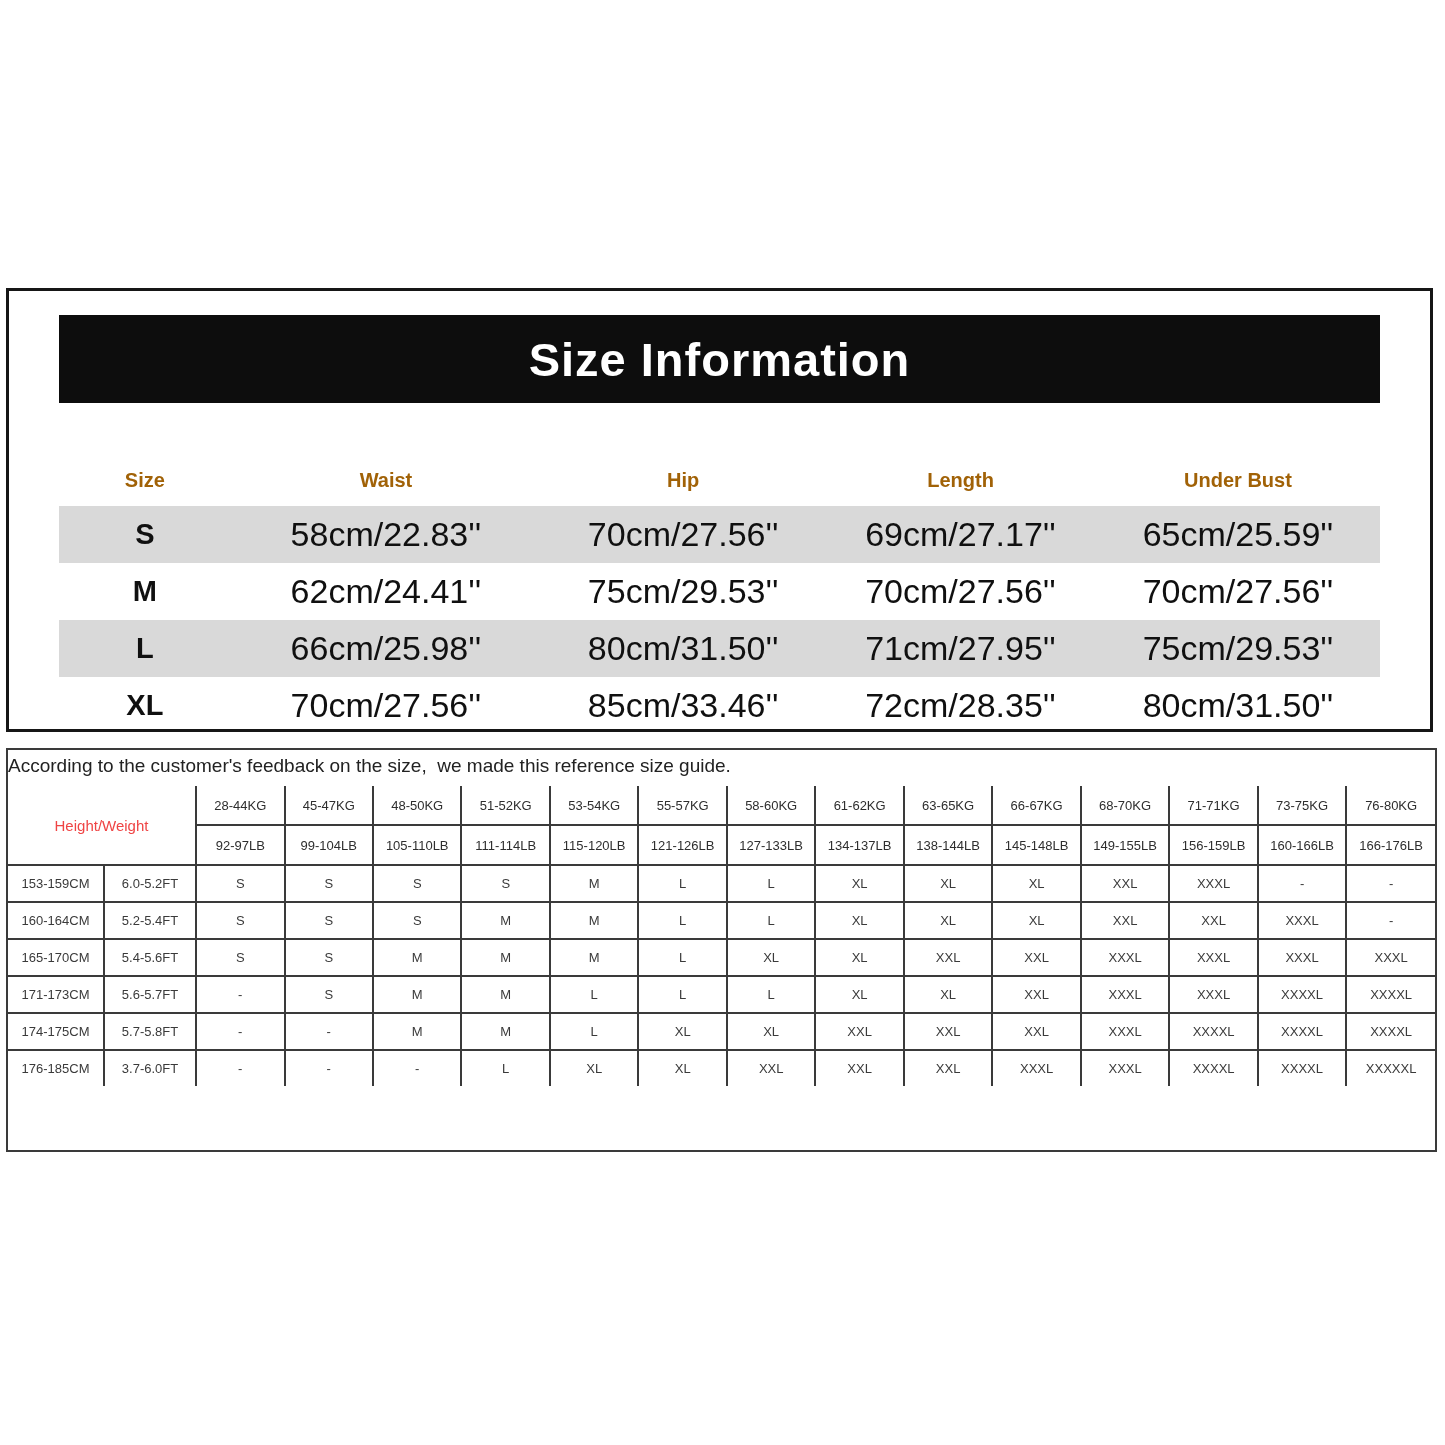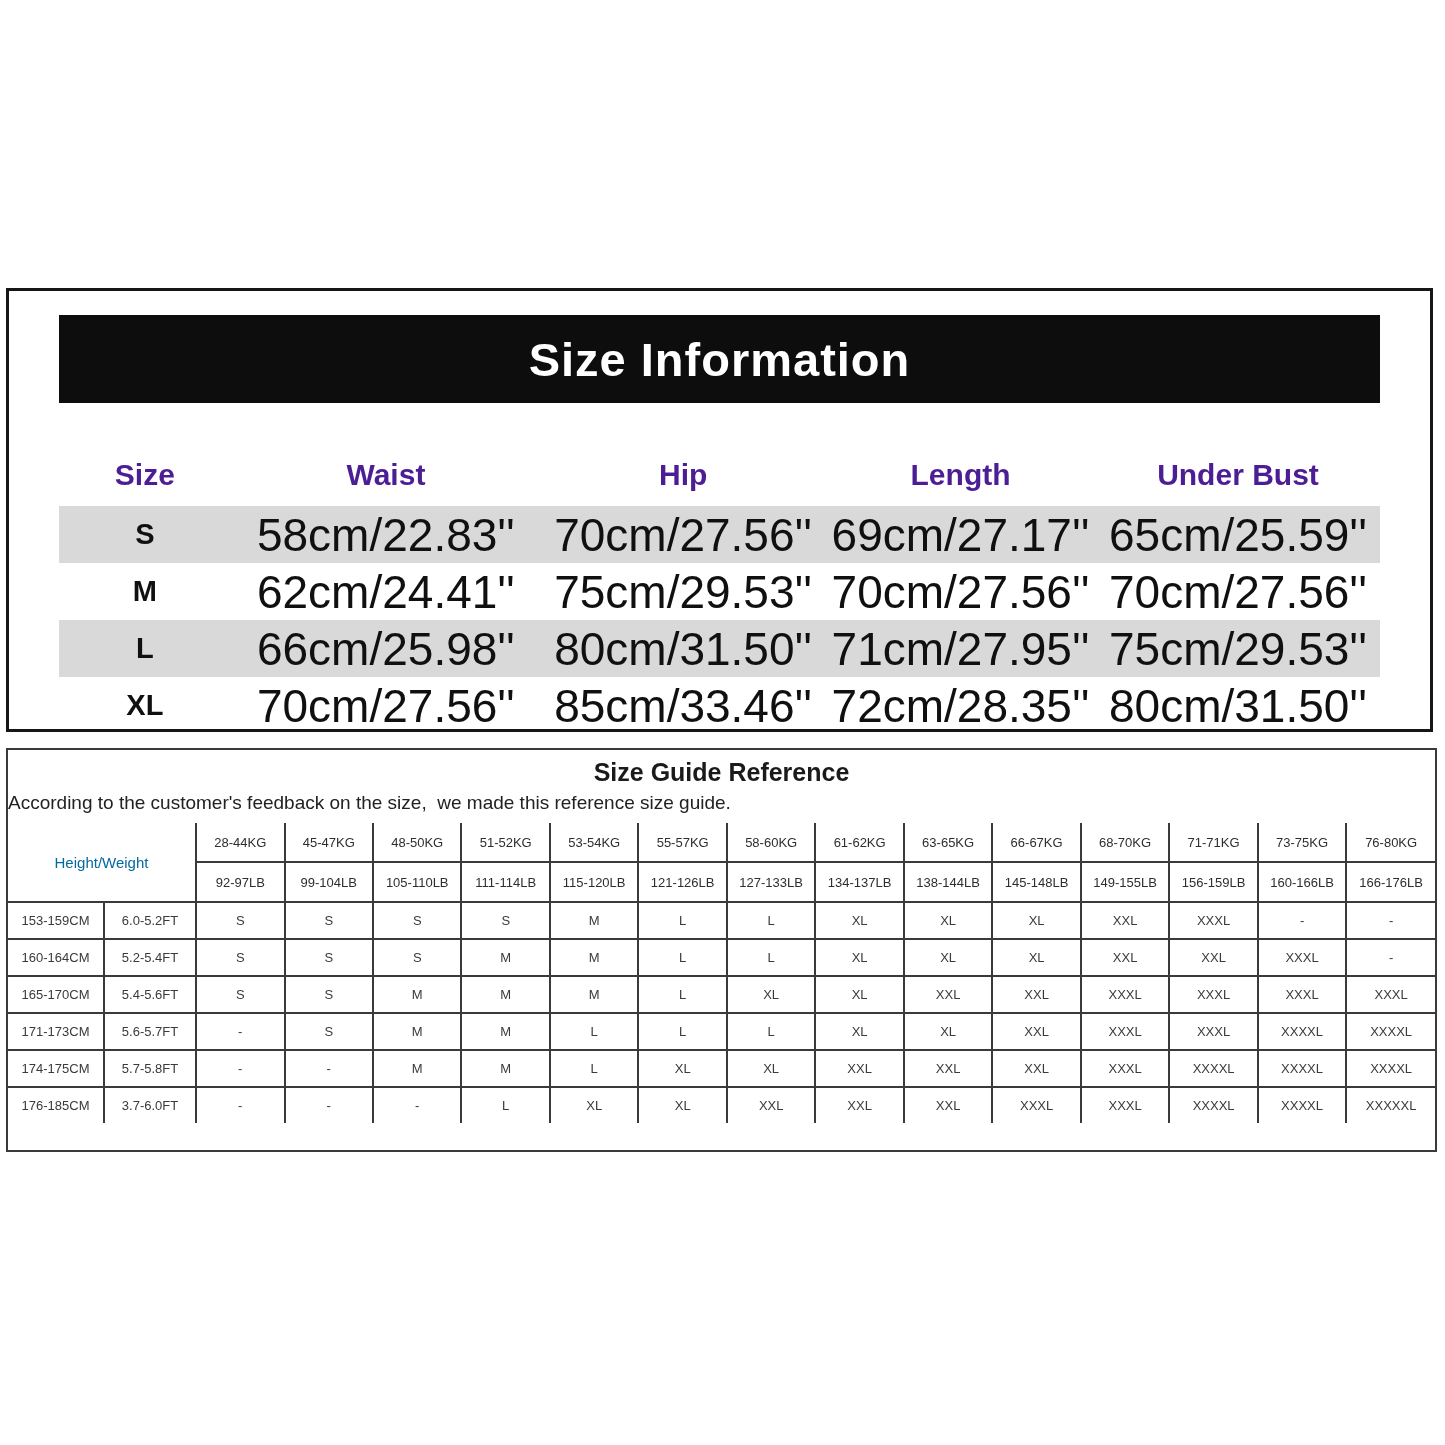--- a/index.html
+++ b/index.html
@@ -41,28 +41,28 @@
   }
   table.si-table {
     width: 100%;
     border-collapse: collapse;
     table-layout: fixed;
   }
   .si-table th {
     height: 88px;
     vertical-align: bottom;
     padding-bottom: 14px;
-    font-size: 30px;
+    font-size: 20px;
     font-weight: 700;
-    color: #4c1d95;
+    color: #a16207;
     text-align: center;
   }
   .si-table td {
     height: 55px;
-    font-size: 46px;
+    font-size: 34px;
     color: #101010;
     text-align: center;
     white-space: nowrap;
   }
   .si-table td.size-col { font-size: 29px; font-weight: 700; }
   .si-table tr.stripe { background: var(--row-stripe, #d9d9d9); }
 
   
   .sg-box {
     position: absolute;
@@ -107,21 +107,21 @@
     vertical-align: middle;
     font-weight: 400;
     color: #2e2e2e;
     font-size: 13px;
     padding: 0;
     overflow: hidden;
     white-space: nowrap;
   }
   .sg-table thead td { height: 38px; }
   .sg-table tbody td { height: 35px; color: #3a3a3a; }
-  .sg-table td.corner { font-size: 15px; color: #0369a1; }
+  .sg-table td.corner { font-size: 15px; color: #ef4444; }
   .sg-table td.hcol { font-size: 13px; }
   
   .sg-table { border-style: hidden; }
 </style>
 </head>
 <body>
 
 <div class="canvas">
 
   <section class="si-box">
@@ -174,21 +174,20 @@
               <td>85cm/33.46''</td>
               <td>72cm/28.35''</td>
               <td>80cm/31.50''</td>
             </tr>
           </tbody>
       </table>
     </div>
   </section>
 
   <section class="sg-box">
-    <div class="sg-title">Size Guide Reference</div>
     <div class="sg-subtitle">According to the customer's feedback on the size,  we made this reference size guide.</div>
     <table class="sg-table">
       <colgroup id="sg-cols">
           <col style="width: 96px;">
           <col style="width: 92px;">
           <col>
           <col>
           <col>
           <col>
           <col>

